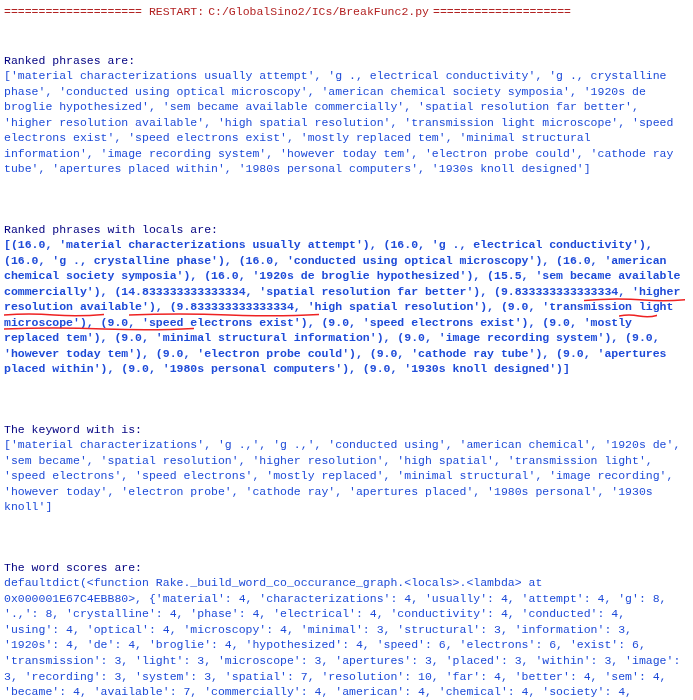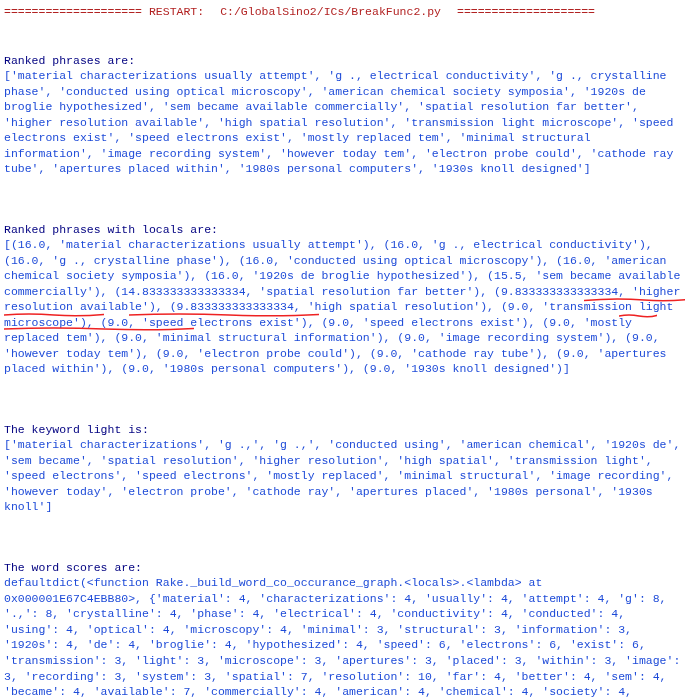--- a/index.html
+++ b/index.html
@@ -16,40 +16,41 @@
   .restart-line {
     color: #b22222;
     display: flex;
     white-space: nowrap;
   }
   .restart-line .eq {
     color: #b22222;
   }
   .restart-line .path {
     color: #b22222;
-    margin: 0 16px;
+    margin: 0 4px;
   }
   .heading {
     color: #000080;
     margin-top: 33px;
   }
   .output {
     color: #1e4bd8;
     white-space: pre-wrap;
     word-break: break-word;
     position: relative;
   }
   .prompt {
     color: #000000;
   }
   .spacer {
     height: 12px;
   }
   .marker-wrap {
     position: relative;
+    font-weight: bold;
   }
   .red-mark {
     position: absolute;
     height: 6px;
     pointer-events: none;
   }
 </style>
 </head>
 <body>
 
@@ -81,21 +82,21 @@
   <svg class="red-mark" style="top:76px; left:615px; width:38px;" viewBox="0 0 38 10" preserveAspectRatio="none">
     <path d="M0 5 Q 10 2 20 5 Q 30 8 38 4" stroke="#e22" stroke-width="2.5" fill="none" stroke-linecap="round"></path>
   </svg>
   <svg class="red-mark" style="top:89px; left:0px; width:190px;" viewBox="0 0 190 10" preserveAspectRatio="none">
     <path d="M0 5 Q 50 2 100 5 Q 150 8 190 4" stroke="#e22" stroke-width="2.5" fill="none" stroke-linecap="round"></path>
   </svg>
 </div>
 
 <div class="spacer"></div>
 
-<div class="heading">The keyword light is:</div>
+<div class="heading">The keyword with is:</div>
 <div class="output">['material characterizations', 'g .,', 'g .,', 'conducted using', 'american chemical', '1920s de', 'sem became', 'spatial resolution', 'higher resolution', 'high spatial', 'transmission light', 'speed electrons', 'speed electrons', 'mostly replaced', 'minimal structural', 'image recording', 'however today', 'electron probe', 'cathode ray', 'apertures placed', '1980s personal', '1930s knoll']</div>
 
 <div class="spacer"></div>
 
 <div class="heading">The word scores are:</div>
 <div class="output">defaultdict(&lt;function Rake._build_word_co_occurance_graph.&lt;locals&gt;.&lt;lambda&gt; at 0x000001E67C4EBB80&gt;, {'material': 4, 'characterizations': 4, 'usually': 4, 'attempt': 4, 'g': 8, '.,': 8, 'crystalline': 4, 'phase': 4, 'electrical': 4, 'conductivity': 4, 'conducted': 4, 'using': 4, 'optical': 4, 'microscopy': 4, 'minimal': 3, 'structural': 3, 'information': 3, '1920s': 4, 'de': 4, 'broglie': 4, 'hypothesized': 4, 'speed': 6, 'electrons': 6, 'exist': 6, 'transmission': 3, 'light': 3, 'microscope': 3, 'apertures': 3, 'placed': 3, 'within': 3, 'image': 3, 'recording': 3, 'system': 3, 'spatial': 7, 'resolution': 10, 'far': 4, 'better': 4, 'sem': 4, 'became': 4, 'available': 7, 'commercially': 4, 'american': 4, 'chemical': 4, 'society': 4, 'symposia': 4, 'higher': 3, 'mostly': 3, 'replaced': 3, 'tem': 6, 'however': 3, 'today': 3, 'high': 3, '1930s': 3, 'knoll': 3, 'designed': 3, 'electron': 3, 'probe': 3, 'could': 3, 'cathode': 3, 'ray': 3, 'tube': 3, '1980s': 3, 'personal': 3, 'computers': 3})</div>
 
 <div class="prompt">&gt;&gt;&gt; </div>
 
 </body></html>

